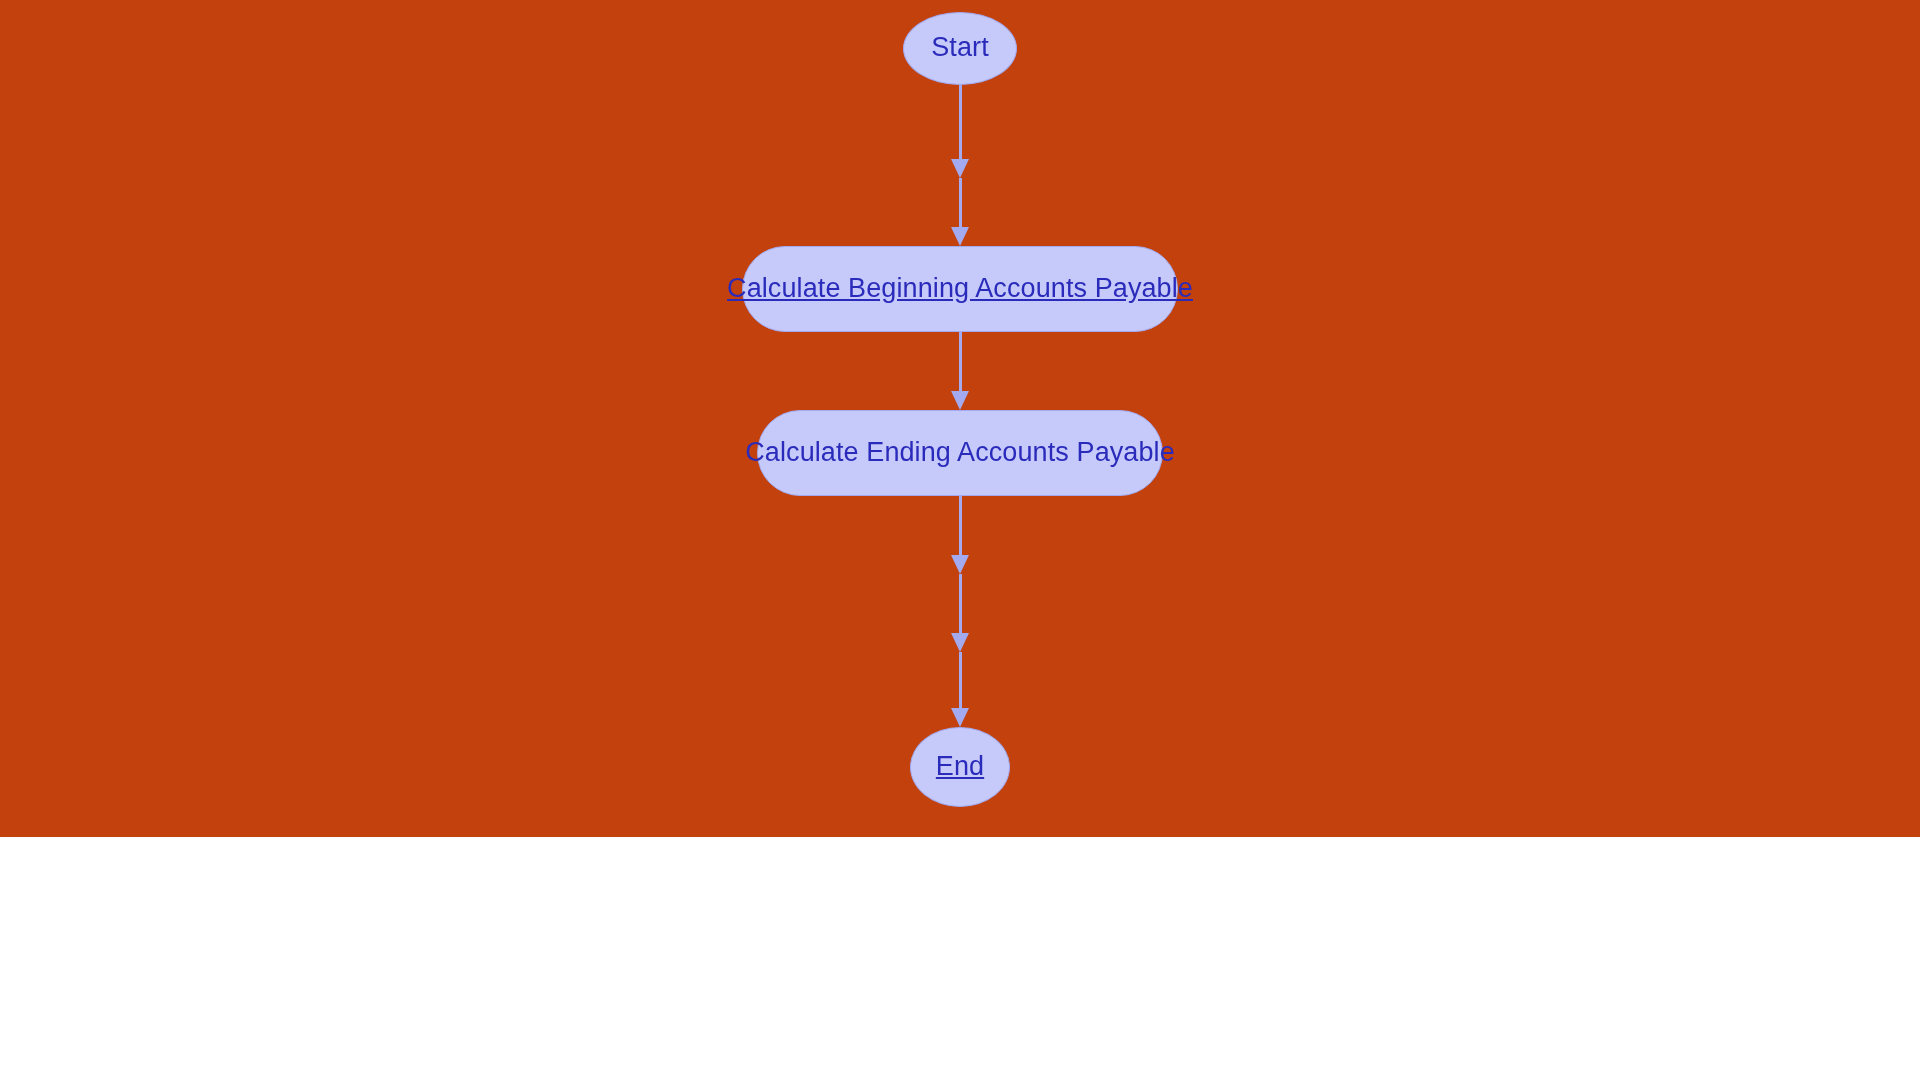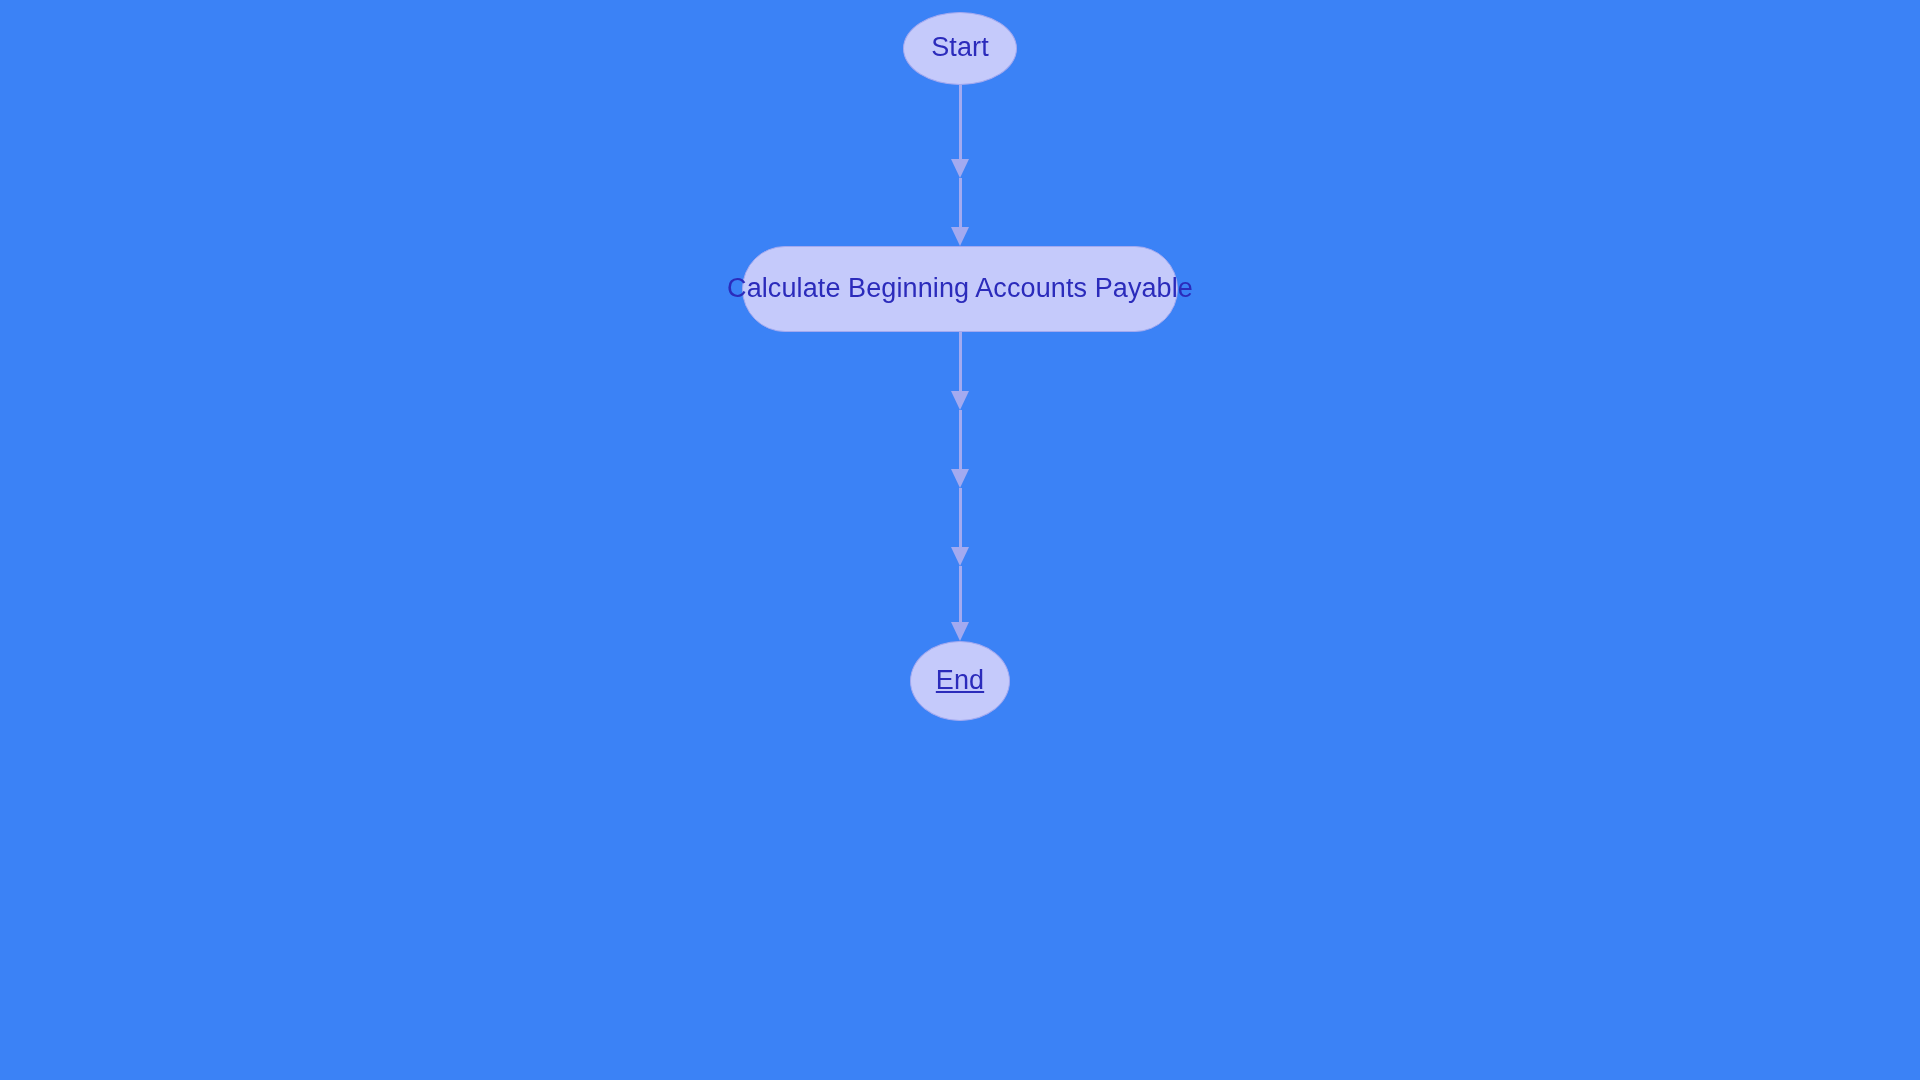--- a/index.html
+++ b/index.html
@@ -11,22 +11,22 @@
   body {
     width: 1920px;
     height: 1080px;
     overflow: hidden;
     font-family: "Liberation Sans", "DejaVu Sans", sans-serif;
   }
 
   #flow-canvas {
     position: relative;
     width: 1920px;
-    height: 1080px;
-    background: #3b82f6;
+    height: 837px;
+    background: #c2410c;
     text-align: center;
   }
 
   .flow-column {
     position: absolute;
     left: 0;
     top: 0;
     width: 1920px;
     height: 1080px;
     display: flex;
@@ -60,21 +60,21 @@
   }
 
   
   .node.terminator {
     border-radius: 50%;
   }
 
   
   .node.n-start     { width: 114px; height: 73px; }
   .node.n-purchases { width: 322px; height: 86px; }
-  .node.n-beginning { width: 436px; height: 86px; }
+  .node.n-beginning { width: 436px; height: 86px; text-decoration: underline; }
   .node.n-ending    { width: 406px; height: 86px; }
   .node.n-average   { width: 418px; height: 86px; }
   .node.n-aptr      { width: 214px; height: 86px; }
   .node.n-end       { width: 100px; height: 80px; text-decoration: underline; }
 
   
   .connector {
     position: relative;
     width: 20px;
     display: flex;
@@ -133,20 +133,23 @@
 
     <div class="node n-beginning">
       <span class="node-label">Calculate Beginning Accounts Payable</span>
     </div>
 
     <div class="connector c3">
       <div class="shaft"></div>
       <div class="arrowhead"></div>
     </div>
 
+    <div class="node n-ending">
+      <span class="node-label">Calculate Ending Accounts Payable</span>
+    </div>
 
     <div class="connector c4">
       <div class="shaft"></div>
       <div class="arrowhead"></div>
     </div>
 
 
     <div class="connector c5">
       <div class="shaft"></div>
       <div class="arrowhead"></div>

